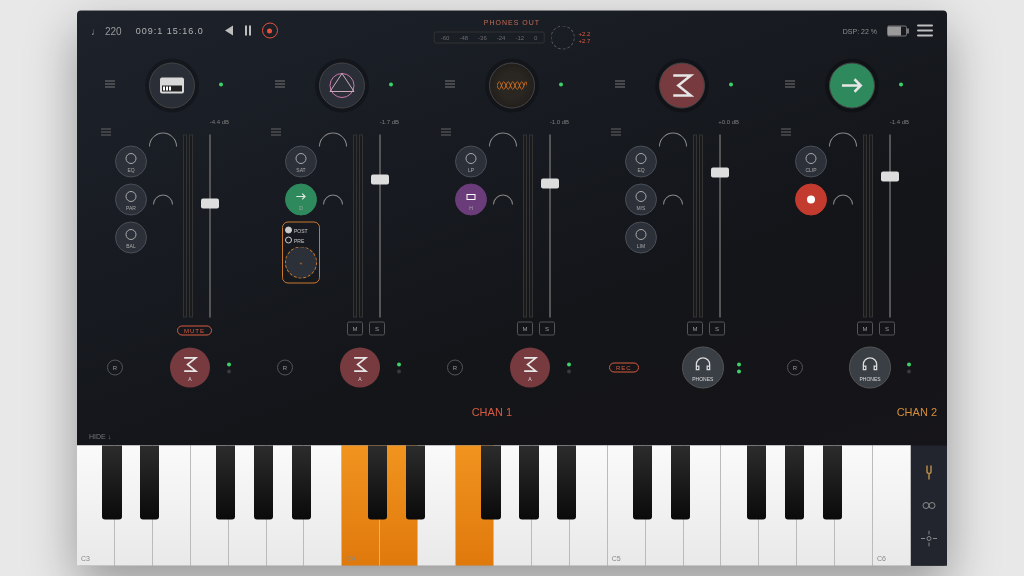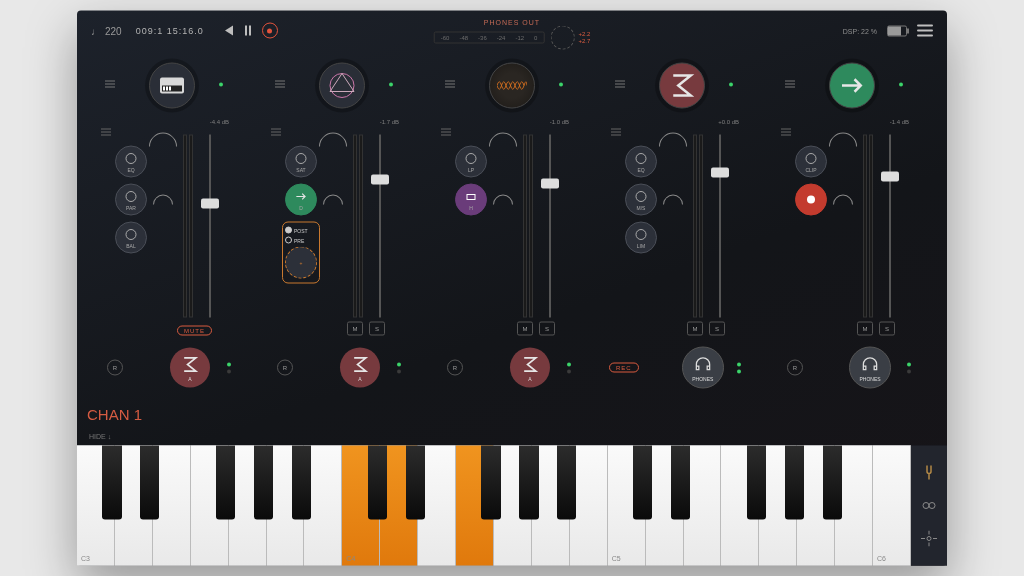--- a/index.html
+++ b/index.html
@@ -71,21 +71,21 @@
   .recbtn{border:1px solid #d95b3f;color:#d95b3f;font-size:6px;padding:1px 6px;border-radius:7px;letter-spacing:1px;margin-left:12px}
   .outcircle{width:40px;height:40px;border-radius:50%;display:flex;flex-direction:column;align-items:center;justify-content:center;margin:0 auto;font-size:5px;color:#ddd;gap:1px}
   .outcircle.sum{background:#773a3e}
   .outcircle.phones{background:#3a3e45;border:1px solid #555}
   .outcircle svg{width:20px;height:20px}
   .outdots{position:absolute;right:26px;bottom:22px;display:flex;flex-direction:column;gap:3px}
   .outdots i{width:4px;height:4px;border-radius:50%;background:#3bd46a}
   .outdots i.off{background:#3a3a3a}
   
   .chlabels{position:absolute;left:10px;right:10px;bottom:140px;height:20px;display:flex}
-  .chlabels div{flex:1;text-align:left;font-size:15px}
+  .chlabels div{flex:1;text-align:right;font-size:11px}
   .lbl-red{color:#d55b42}
   .lbl-orange{color:#d68e3b}
   .lbl-green{color:#5cc96c}
   .lbl-teal{color:#4fbf9f}
   .hidebar{position:absolute;left:12px;bottom:126px;font-size:7px;color:#777}
   
   .keyboard{position:absolute;left:0;right:0;bottom:0;height:120px;background:#15171c;display:flex}
   .keys{position:relative;flex:1;background:#fff}
   .wkeys{display:flex;height:100%}
   .wkey{flex:1;border-right:1px solid #bbb;background:linear-gradient(#fafafa,#e9e9e9);position:relative}
@@ -496,20 +496,21 @@
           <div class="outdots">
             <i class=""></i>
             <i class="off"></i>
           </div>
         </div>
     </div>
     </div>
 
   <div class="chlabels" id="chlabels">
       <div class="lbl-red">CHAN 1</div>
+      <div class="lbl-orange">CHAN 2</div>
     </div>
   <div class="hidebar">HIDE ↓</div>
 
   <div class="keyboard">
     <div class="keys">
       <div class="wkeys" id="wkeys">
           <div class="wkey">
             <span class="oct">C3</span>
           </div>
           <div class="wkey"></div>

